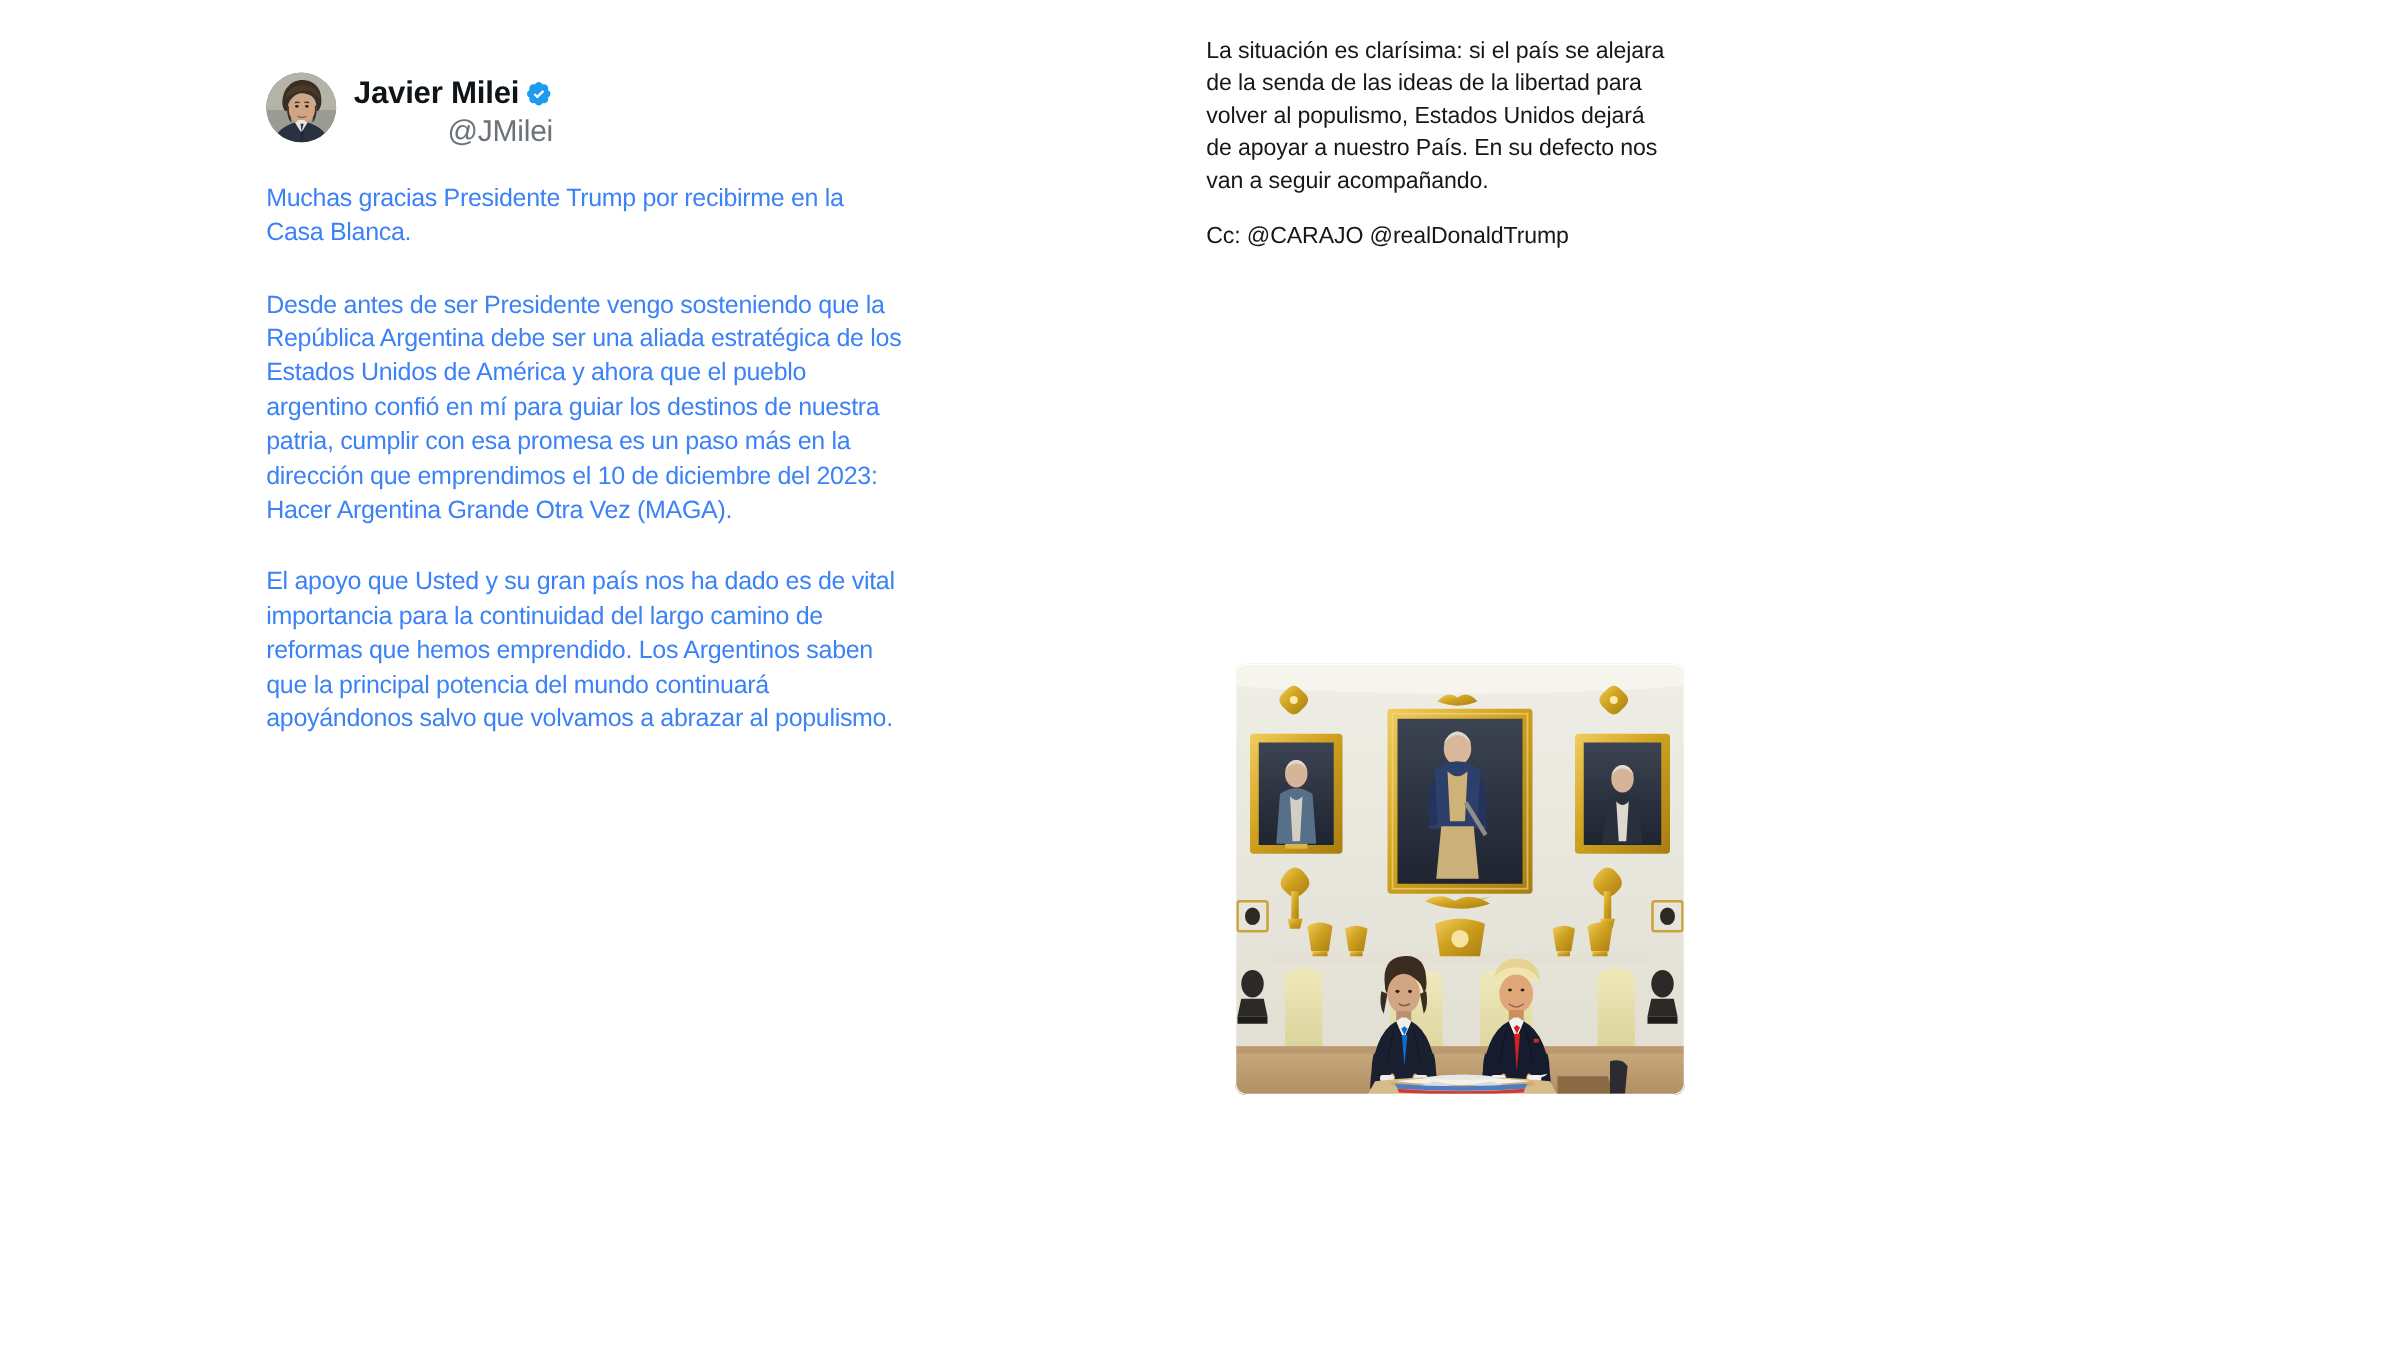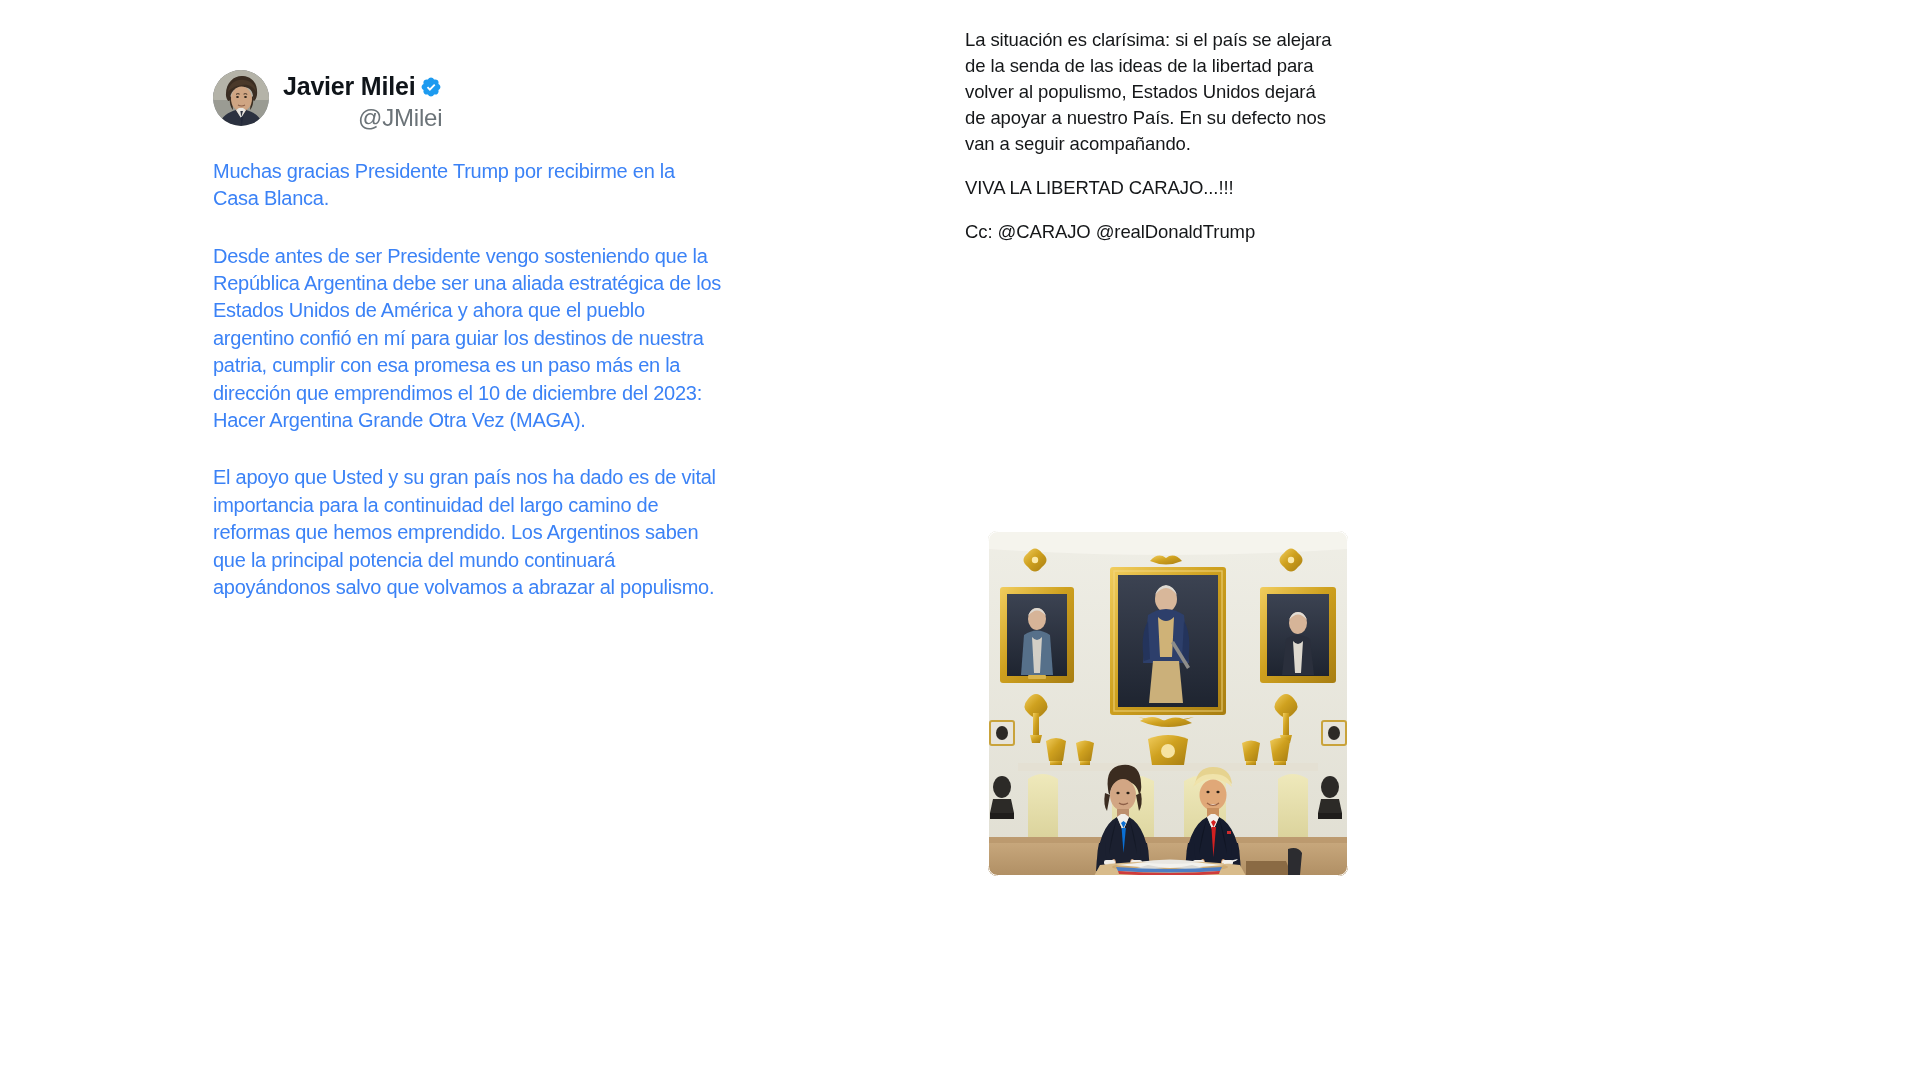--- a/index.html
+++ b/index.html
@@ -14,21 +14,21 @@
     overflow: hidden;
     font-family: "Liberation Sans", sans-serif;
     color: #0f1419;
     -webkit-font-smoothing: antialiased;
   }
 
   
   .left-col {
     position: absolute;
     left: 213px;
-    top: 70px;
+    top: 58px;
     width: 510px;
   }
 
   .tweet-header {
     display: flex;
     align-items: flex-start;
     gap: 14px;
     margin-bottom: 26px;
   }
 
@@ -169,21 +169,20 @@
     <p>Muchas gracias Presidente Trump por recibirme en la Casa Blanca.</p>
     <p>Desde antes de ser Presidente vengo sosteniendo que la República Argentina debe ser una aliada estratégica de los Estados Unidos de América y ahora que el pueblo argentino confió en mí para guiar los destinos de nuestra patria, cumplir con esa promesa es un paso más en la dirección que emprendimos el 10 de diciembre del 2023: Hacer Argentina Grande Otra Vez (MAGA).</p>
     <p>El apoyo que Usted y su gran país nos ha dado es de vital importancia para la continuidad del largo camino de reformas que hemos emprendido. Los Argentinos saben que la principal potencia del mundo continuará apoyándonos salvo que volvamos a abrazar al populismo.</p>
   </div>
 
 </div>
 
 <div class="right-col">
   <div class="right-text">
     <p>La situación es clarísima: si el país se alejara de la senda de las ideas de la libertad para volver al populismo, Estados Unidos dejará de apoyar a nuestro País. En su defecto nos van a seguir acompañando.</p>
-    <p class="tight">VIVA LA LIBERTAD CARAJO...!!!</p>
     <p>Cc: @CARAJO @realDonaldTrump</p>
   </div>
 </div>
 
 <div class="photo-wrap">
   <svg viewBox="0 0 360 345" xmlns="http://www.w3.org/2000/svg" aria-hidden="true">
     <defs>
       <linearGradient id="wallG" x1="0" y1="0" x2="0" y2="1">
         <stop offset="0%" stop-color="#efeee6"></stop>
         <stop offset="100%" stop-color="#e0ded2"></stop>

